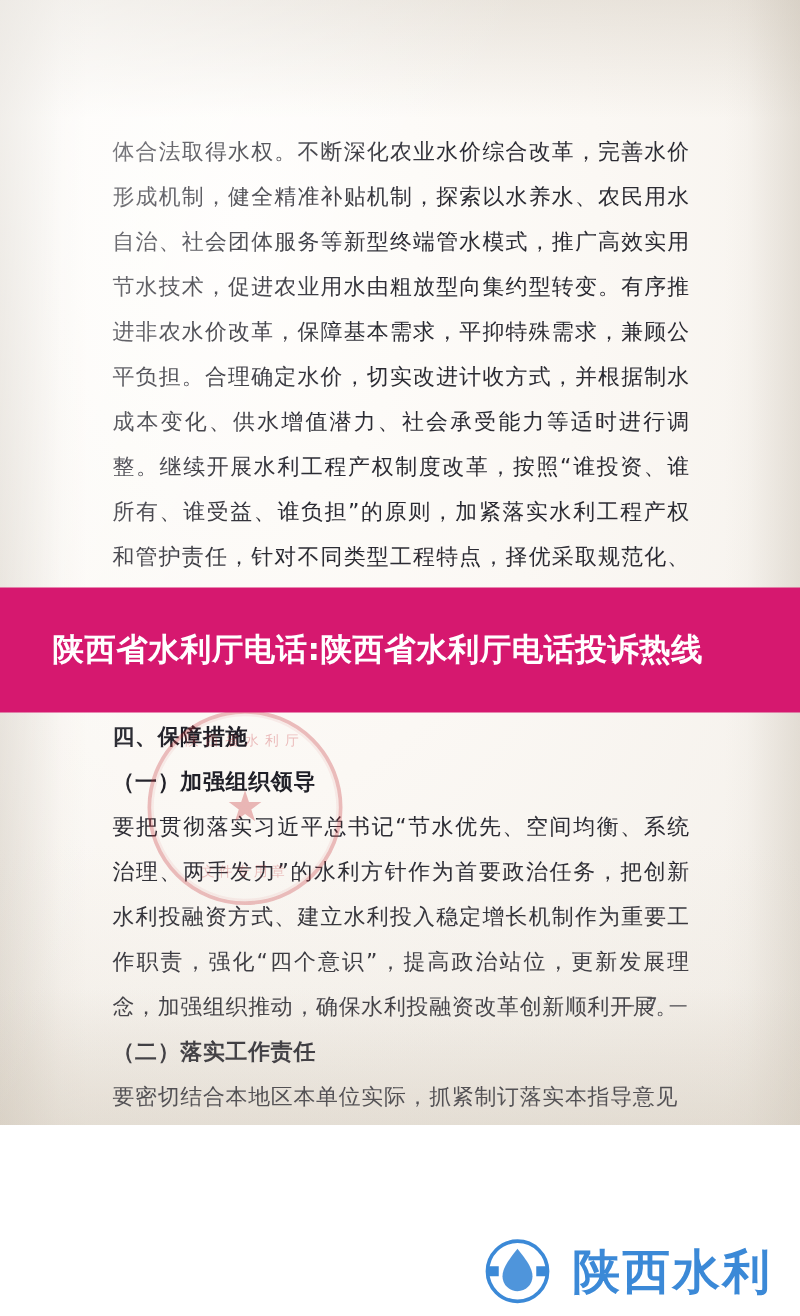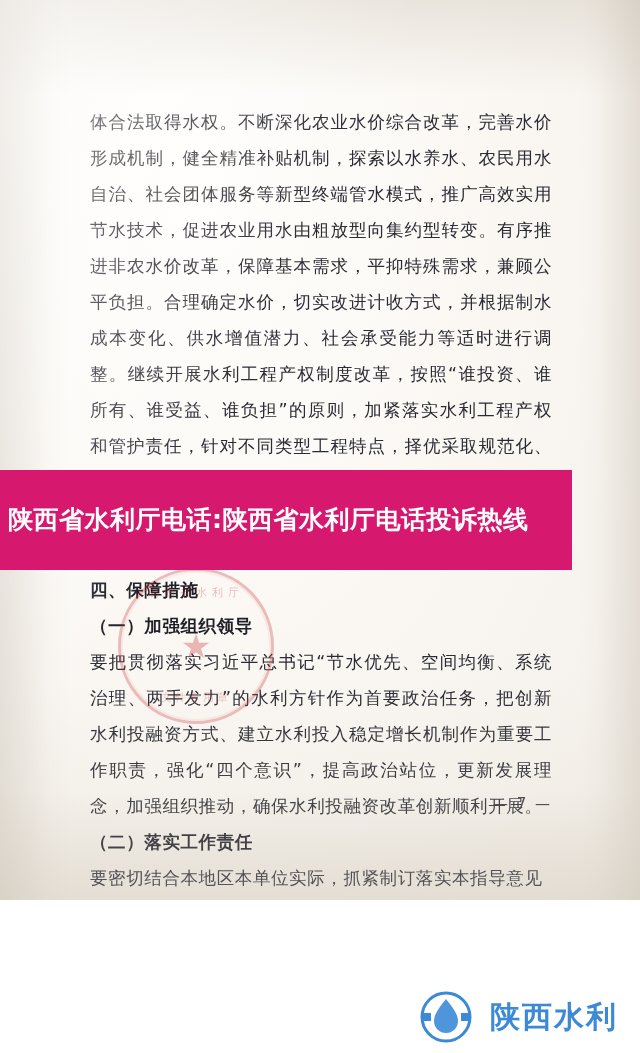--- a/index.html
+++ b/index.html
@@ -157,21 +157,21 @@
     color: #3a3a42;
     letter-spacing: 2px;
     font-family: "DejaVu Sans", sans-serif;
   }
 
   
   .banner {
     position: absolute;
     left: 0;
     top: 470px;
-    width: 572px;
+    width: 640px;
     height: 100px;
     background: #d6186f;
     display: flex;
     align-items: center;
     justify-content: center;
   }
   .banner-text {
     width: 556px;
     color: #ffffff;
     font-size: 25px;
@@ -192,21 +192,21 @@
     gap: 14px;
     opacity: 0.92;
   }
   .wm-mark {
     width: 60px;
     height: 56px;
     position: relative;
   }
   .wm-text {
     color: #2b7fd4;
-    font-size: 30px;
+    font-size: 38px;
     font-weight: 700;
     letter-spacing: 2px;
     font-family: "DejaVu Sans", "Liberation Sans", sans-serif;
   }
 
   .bottom-fill {
     position: absolute;
     left: 0;
     top: 900px;
     width: 640px;

